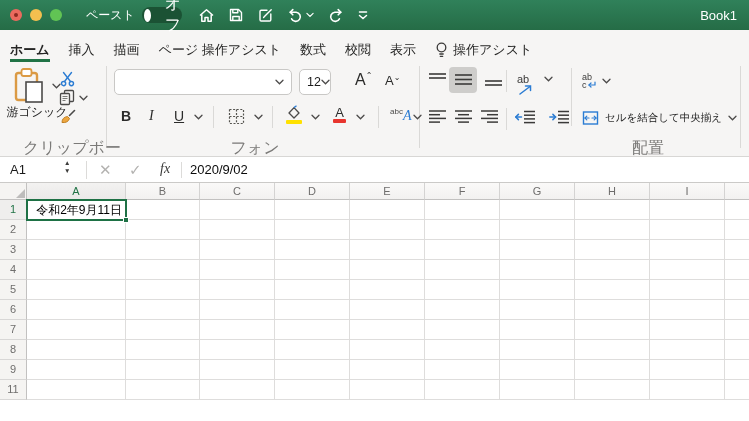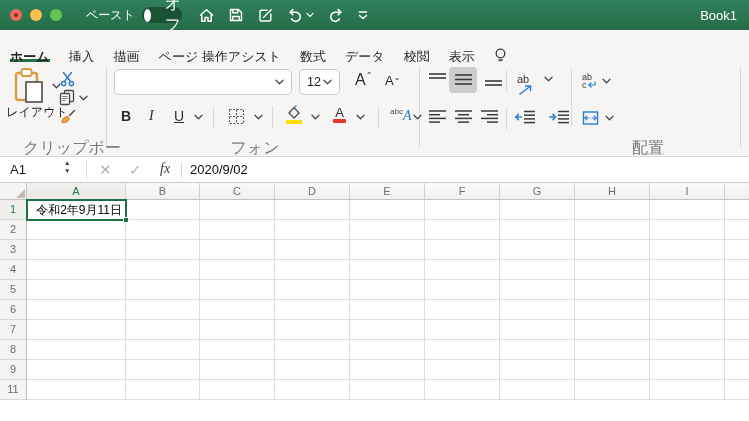--- a/index.html
+++ b/index.html
@@ -23,21 +23,21 @@
             display:flex; align-items:center; cursor:default; }
   .toggle .knob { width:13px; height:13px; border-radius:50%; background:#fff; margin-left:2px; }
   .toggle .state { font-size:16px; color:#fff; margin-left:14px;font-family:Liberation Serif, serif; }
   .tb-icons { display:flex; align-items:center; gap:13px; margin-left:16px; }
   .tb-btn { display:flex; align-items:center; gap:2px; }
   .tb-title { margin-left:auto; font-size:13px; padding-right:2px; }
 
   
   .tabbar { height:32px; background:#F6F5F4; display:flex; align-items:stretch;
             padding-left:10px; gap:19px; font-size:13px; color:#262625; }
-  .tab { display:flex; align-items:flex-start; gap:5px; border-bottom:3px solid transparent;
+  .tab { display:flex; align-items:flex-end; gap:5px; border-bottom:3px solid transparent;
          padding-top:18px; white-space:nowrap; cursor:default; }
   .tab.active { border-bottom-color:#217346; font-weight:600; }
 
   
   .ribbon { height:95px; background:#F6F5F4; position:relative; border-bottom:1px solid #D8D7D5; }
   .vdiv { position:absolute; width:1px; background:#DAD9D7; }
   .grp-label { position:absolute; top:76px; font-size:16px; color:#7B7A78; text-align:center; }
   .ribbon-text-btn { position:absolute; display:flex; align-items:center; gap:6px; height:26px; }
   .select-box { position:absolute; background:#fff; border:1px solid #C9C8C6; border-radius:5px;
                 display:flex; align-items:center; font-size:12.5px; color:#1c1c1c; padding:0 7px; }
@@ -153,53 +153,51 @@
     <div class="tab">
       <span>描画</span>
     </div>
     <div class="tab">
       <span>ページ 操作アシスト</span>
     </div>
     <div class="tab">
       <span>数式</span>
     </div>
     <div class="tab">
-      <span>データ</span>
-    </div>
-    <div class="tab">
       <span>校閲</span>
     </div>
     <div class="tab">
       <span>表示</span>
     </div>
     <div class="tab">
       <svg width="13" height="17" viewBox="0 0 13 17" fill="none" stroke="#3B3A39" stroke-width="1.3" stroke-linecap="round">
         <circle cx="6.5" cy="5.5" r="4.3"></circle>
         <path d="M4.8 12 H8.2 M5.3 14.3 H7.7"></path>
       </svg>
+      <span>操作アシスト</span>
     </div>
   </div>
 
 <div class="ribbon">
 
   <div class="vdiv" style="left:106px; top:4px; height:82px;"></div>
   <div class="vdiv" style="left:419px; top:4px; height:82px;"></div>
   <div class="vdiv" style="left:740px; top:4px; height:82px;"></div>
 
   <div class="abs" style="left:12px; top:5px;">
     <svg width="36" height="38" viewBox="0 0 36 38">
         <rect x="4" y="6" width="21" height="27" rx="2.5" fill="none" stroke="#DB9A44" stroke-width="2.4"></rect>
         <rect x="9.5" y="2" width="10" height="7" rx="2" fill="#fff" stroke="#DB9A44" stroke-width="1.8"></rect>
         <rect x="14" y="15" width="16" height="20" fill="#fff" stroke="#4B4A49" stroke-width="1.6"></rect>
       </svg>
   </div>
   <svg class="chev abs" style="left:52px; top:21px;" width="9" height="6" viewBox="0 0 9 6">
       <polyline points="1,1.2 4.5,4.8 8,1.2" fill="none" stroke="currentColor" stroke-width="1.3" stroke-linecap="round"></polyline>
     </svg>
-  <div class="paste-label">レイアウト</div>
+  <div class="paste-label">游ゴシック</div>
   <div class="abs" style="left:60px; top:9px;">
     <svg width="15" height="16" viewBox="0 0 15 16" fill="none" stroke="#2B7CD3" stroke-width="1.4" stroke-linecap="round">
         <line x1="3.5" y1="1.5" x2="10.5" y2="10.5"></line>
         <line x1="11.5" y1="1.5" x2="4.5" y2="10.5"></line>
         <circle cx="3.6" cy="12.6" r="2.1"></circle>
         <circle cx="11.4" cy="12.6" r="2.1"></circle>
       </svg>
   </div>
   <div class="abs" style="left:59px; top:27px;">
     <svg width="16" height="17" viewBox="0 0 16 17" fill="none" stroke="#4B4A49" stroke-width="1.3">
@@ -217,21 +215,21 @@
         <path d="M3 14.5 C3 11 5 9 8.5 8.5 L10.5 10.5 C9.5 13.5 7 15 3 14.5 Z" fill="#EDA63F" stroke="#C07F22" stroke-width="1"></path>
       </svg>
   </div>
   <div class="grp-label" style="left:22px; width:100px;">クリップボード</div>
 
   <div class="select-box" style="left:114px; top:7px; width:178px; height:26px;">
     <svg class="chev" width="9" height="6" viewBox="0 0 9 6">
         <polyline points="1,1.2 4.5,4.8 8,1.2" fill="none" stroke="currentColor" stroke-width="1.3" stroke-linecap="round"></polyline>
       </svg>
   </div>
-  <div class="select-box" style="left:299px; top:7px; width:41px; height:26px;">
+  <div class="select-box" style="left:299px; top:7px; width:32px; height:26px;">
     <span>12</span>
     <svg class="chev" width="9" height="6" viewBox="0 0 9 6">
         <polyline points="1,1.2 4.5,4.8 8,1.2" fill="none" stroke="currentColor" stroke-width="1.3" stroke-linecap="round"></polyline>
       </svg>
   </div>
   <div class="abs" style="left:355px; top:9px; font-size:16px; color:#2b2b2a;">
     <span>A</span><span style="font-size:8px; vertical-align:7px;">⌃</span>
   </div>
   <div class="abs" style="left:385px; top:11px; font-size:13px; color:#2b2b2a;">
     <span>A</span><span style="font-size:8px; vertical-align:5px;">⌄</span>
@@ -382,20 +380,21 @@
   <div class="ribbon-text-btn" style="left:582px; top:43px;">
     <svg width="17" height="16" viewBox="0 0 17 16" fill="none" stroke="#2B7CD3" stroke-width="1.4">
         <rect x="1.5" y="2" width="14" height="12"></rect>
         <g stroke-width="1.2" stroke-linecap="round">
           <line x1="7" y1="8" x2="3" y2="8"></line>
           <polyline points="4.8,6.2 3,8 4.8,9.8"></polyline>
           <line x1="10" y1="8" x2="14" y2="8"></line>
           <polyline points="12.2,6.2 14,8 12.2,9.8"></polyline>
         </g>
       </svg>
+    <span class="ribbon-label">セルを結合して中央揃え</span>
     <svg class="chev" width="9" height="6" viewBox="0 0 9 6">
         <polyline points="1,1.2 4.5,4.8 8,1.2" fill="none" stroke="currentColor" stroke-width="1.3" stroke-linecap="round"></polyline>
       </svg>
   </div>
   <div class="grp-label" style="left:628px; width:40px;">配置</div>
 </div>
 
 <div class="formulabar">
   <span class="abs" style="left:10px; top:5px;">A1</span>
   <span class="stepper">

